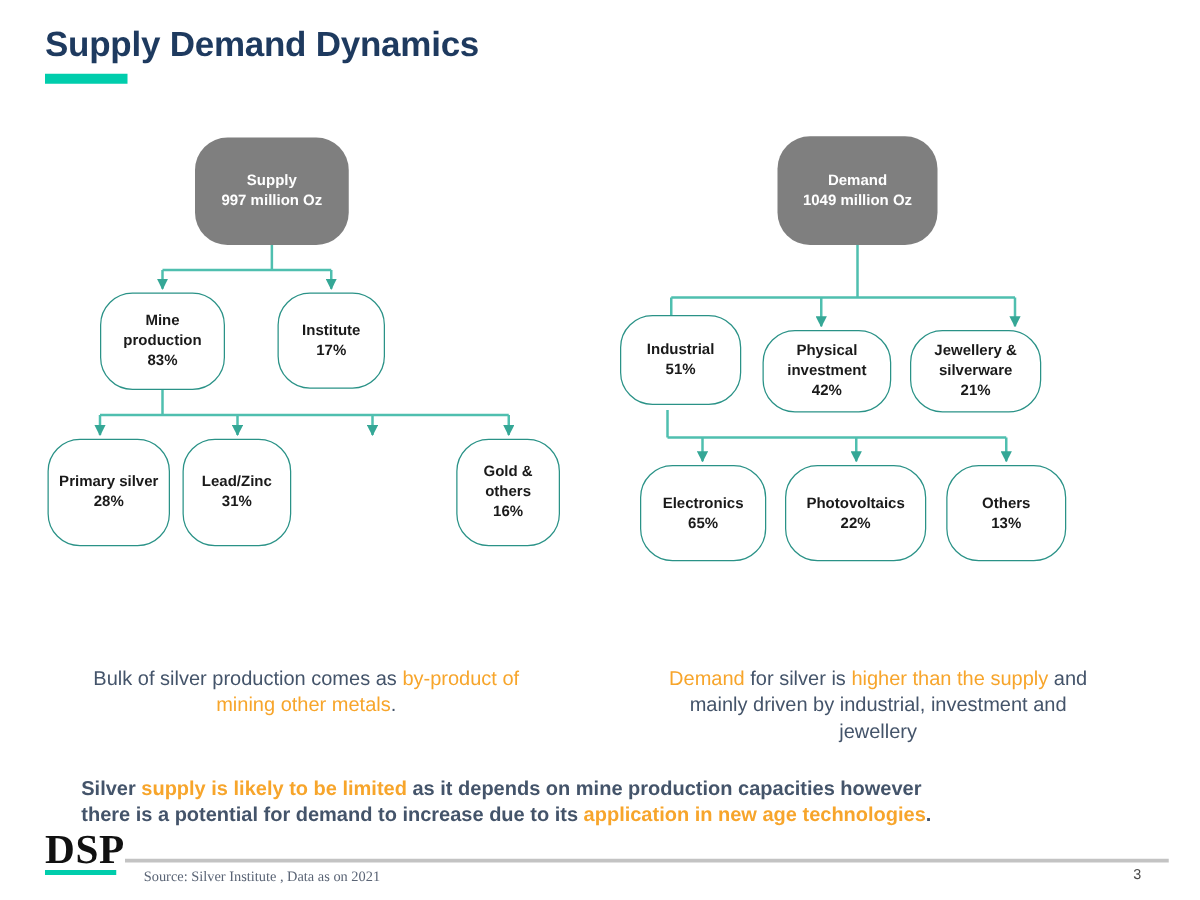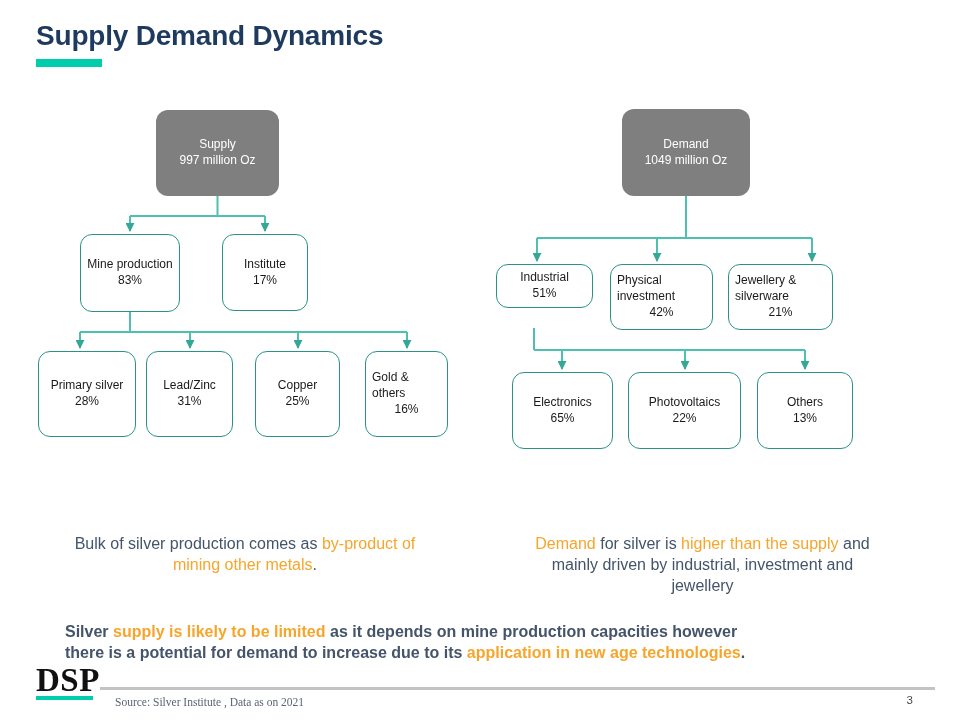--- a/index.html
+++ b/index.html
@@ -12,23 +12,23 @@
     position:absolute;left:36px;top:20px;font-size:28px;font-weight:700;
     color:#1E3A5F;letter-spacing:-0.2px;
   }
   .title-bar{position:absolute;left:36px;top:59px;width:66px;height:8px;background:#00CDAC;}
 
   
   .connectors{position:absolute;left:0;top:0;pointer-events:none;}
 
   
   .node{
-    position:absolute;box-sizing:border-box;border:1.5px solid #2A9287;border-radius:12px;
+    position:absolute;box-sizing:border-box;border:1.5px solid #2A9287;border-radius:26px;
     background:#ffffff;display:flex;flex-direction:column;align-items:center;justify-content:center;
-    color:#1a1a1a;font-weight:400;font-size:12px;line-height:1.32;
+    text-align:center;color:#1a1a1a;font-weight:700;font-size:12px;line-height:1.32;
     padding:4px 6px;
   }
   .node.root{background:#7F7F7F;border:none;color:#ffffff;}
 
   
   .caption{
     position:absolute;text-align:center;font-size:16px;line-height:21px;color:#44546A;
     white-space:pre-line;
   }
   .caption .accent{color:#F7A52B;}
@@ -101,34 +101,30 @@
     <div>17%</div>
   </div>
   <div class="node" style="left:38px;top:351px;width:98px;height:86px">
     <div>Primary silver</div>
     <div>28%</div>
   </div>
   <div class="node" style="left:146px;top:351px;width:87px;height:86px">
     <div>Lead/Zinc</div>
     <div>31%</div>
   </div>
-  <div class="node" style="left:255px;top:351px;width:85px;height:86px">
-    <div>Copper</div>
-    <div>25%</div>
-  </div>
   <div class="node" style="left:365px;top:351px;width:83px;height:86px">
     <div>Gold &amp; others</div>
     <div>16%</div>
   </div>
 
   <div class="node root" style="left:622px;top:109px;width:128px;height:87px">
     <div>Demand</div>
     <div>1049 million Oz</div>
   </div>
-  <div class="node" style="left:496px;top:264px;width:97px;height:44px">
+  <div class="node" style="left:496px;top:252px;width:97px;height:72px">
     <div>Industrial</div>
     <div>51%</div>
   </div>
   <div class="node" style="left:610px;top:264px;width:103px;height:66px">
     <div>Physical investment</div>
     <div>42%</div>
   </div>
   <div class="node" style="left:728px;top:264px;width:105px;height:66px">
     <div>Jewellery &amp; silverware</div>
     <div>21%</div>

